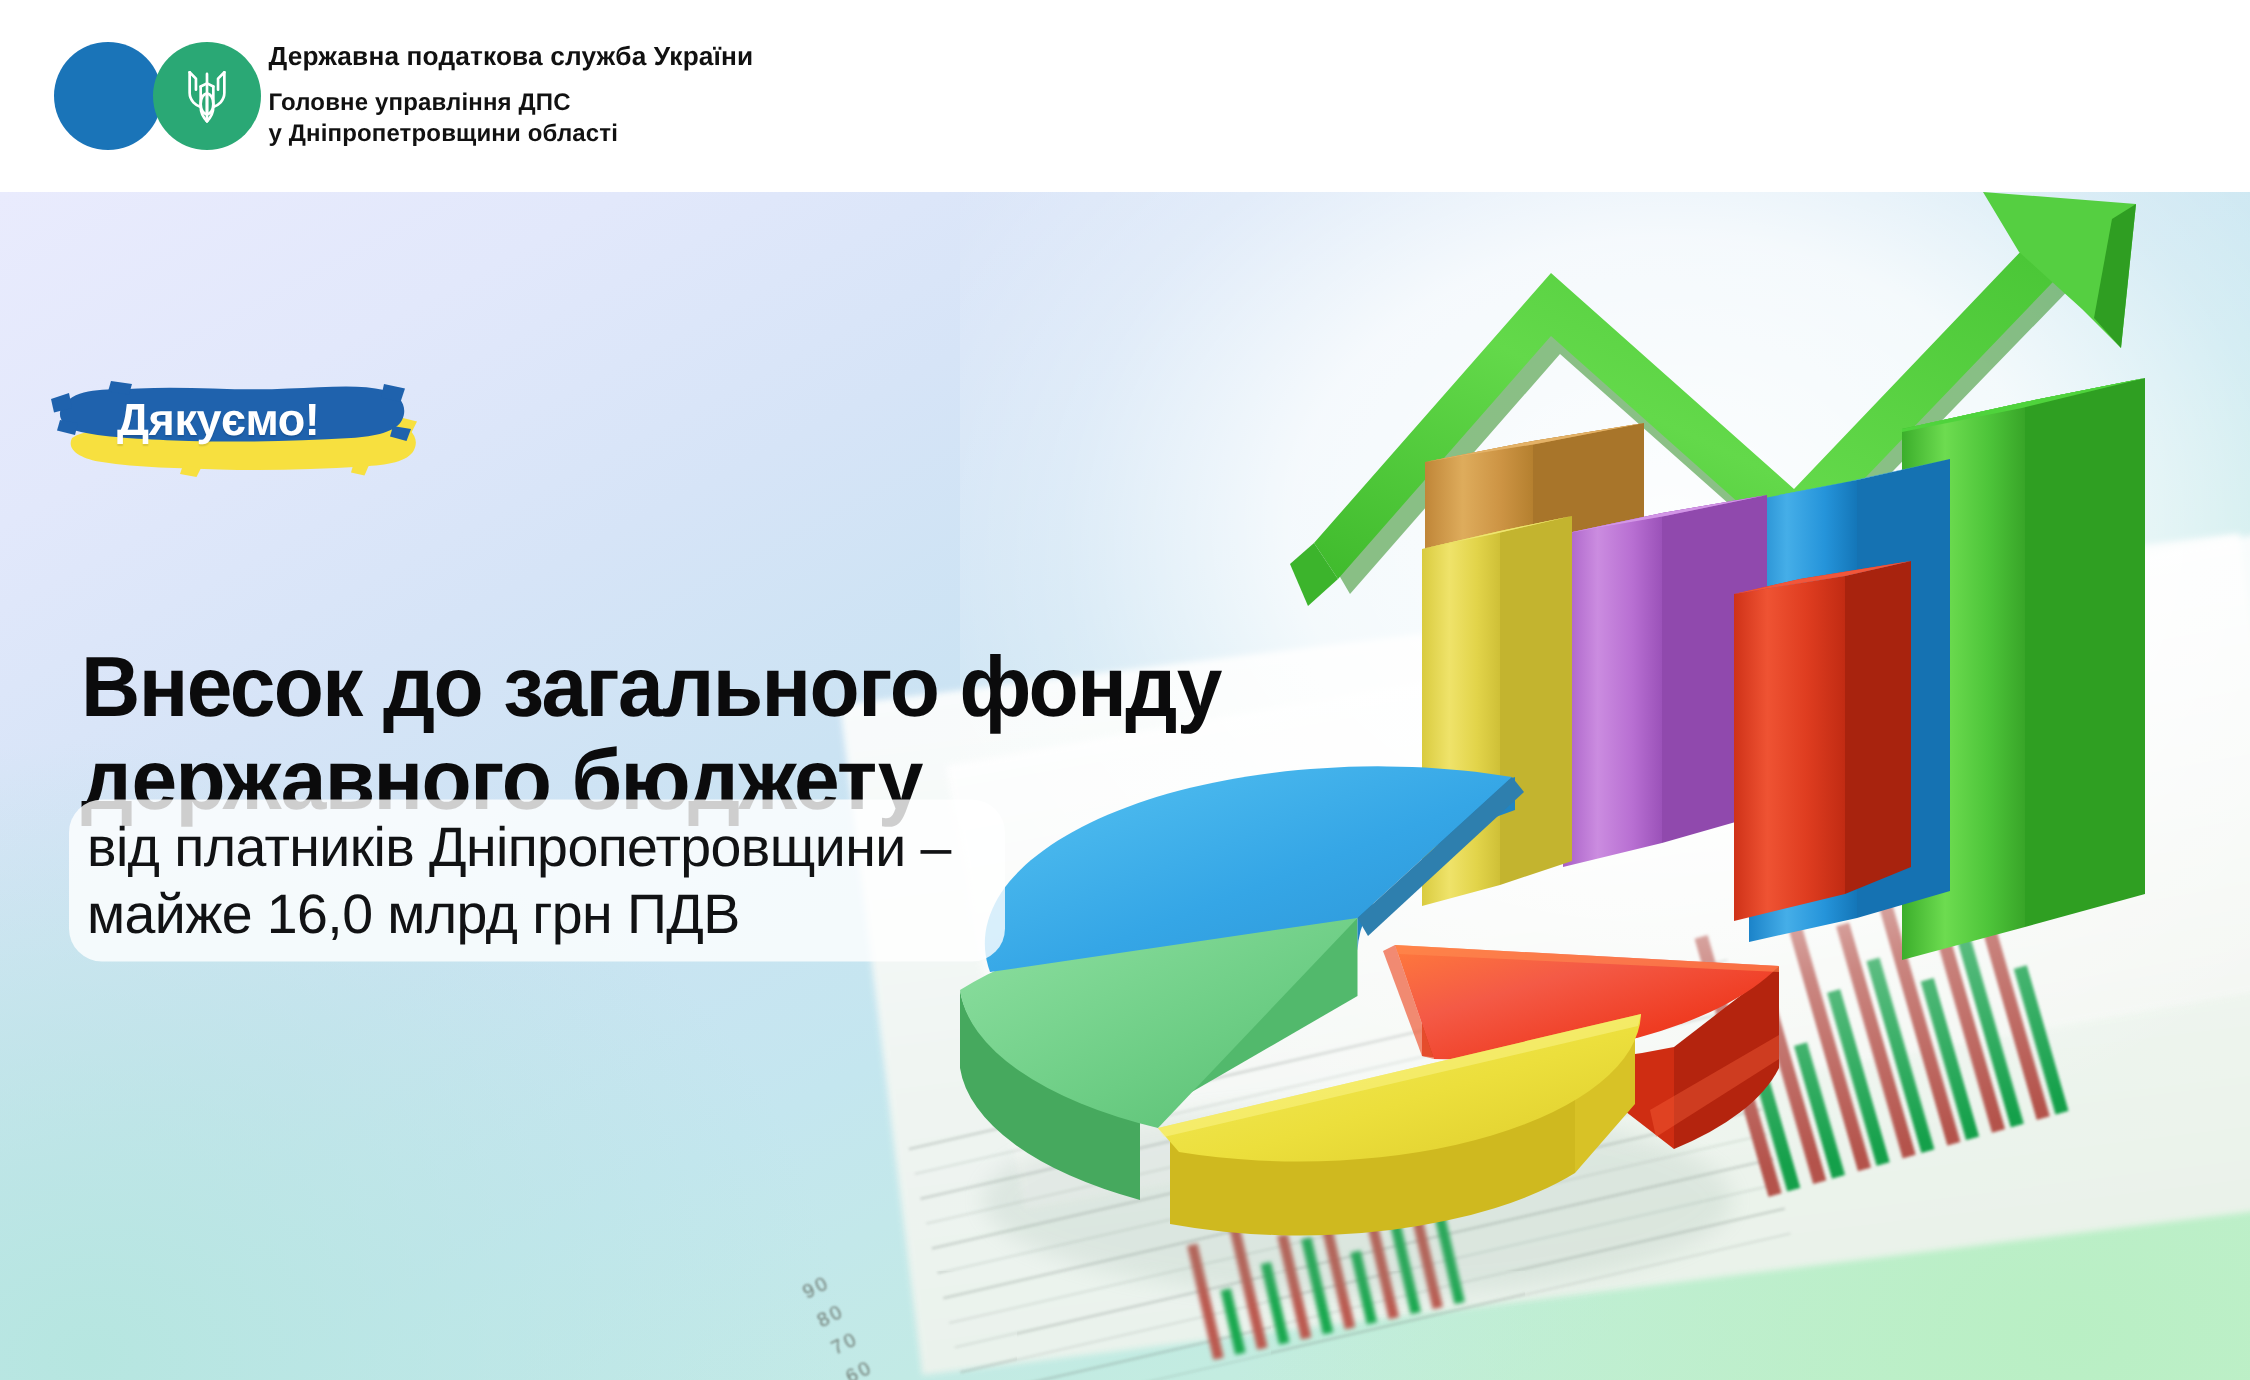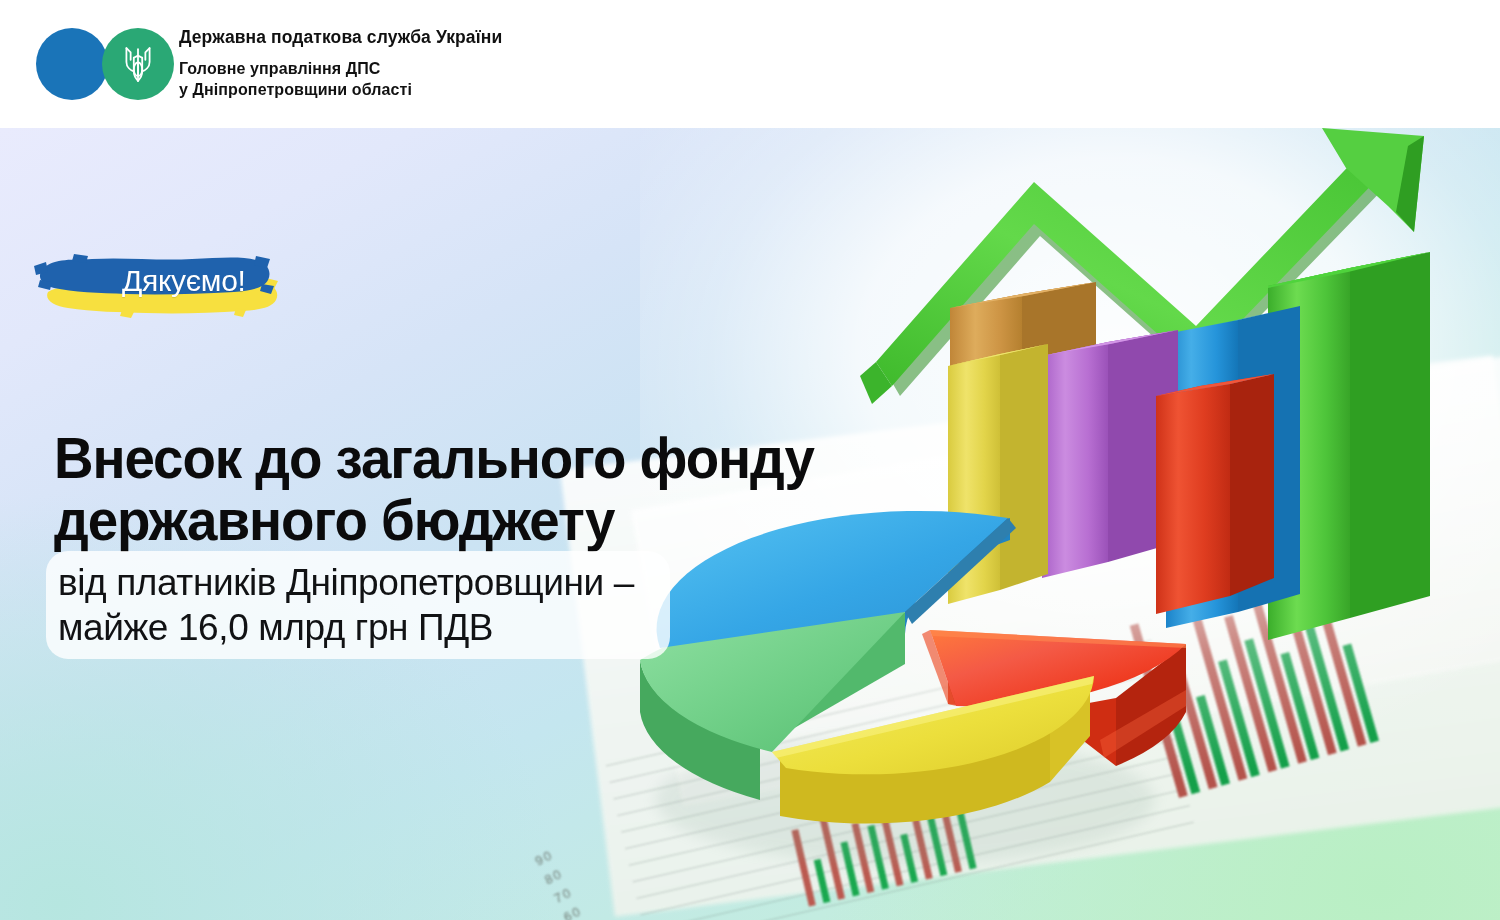--- a/index.html
+++ b/index.html
@@ -163,43 +163,42 @@
 
   
   .badge {
     position:absolute; left:30px; top:248px;
     width:256px; height:74px;
     z-index:30;
   }
   .badge svg { position:absolute; inset:0; width:100%; height:100%; }
   .badge-label {
     position:absolute; left:48px; top:16px;
-    font-size:30px; font-weight:normal; color:#ffffff;
+    font-size:30px; font-weight:bold; color:#ffffff;
     letter-spacing:-0.3px;
     text-shadow:0 1px 1px rgba(0,0,0,.12);
     z-index:2;
-    margin-left:44px;
   }
 
   
   .headline {
     position:absolute; left:54px; top:428px;
     width:840px;
     z-index:30;
     font-size:57px; font-weight:bold; color:#0b0b0c;
     line-height:1.08;
     letter-spacing:-1.1px;
     white-space:pre-line;
     transform:scaleX(.96);
     transform-origin:left center;
   }
 
   
   .subtitle-card {
-    position:absolute; left:46px; top:551px;
+    position:absolute; left:46px; top:533px;
     width:624px; height:108px;
     background:rgba(255,255,255,.80);
     border-radius:22px;
     z-index:30;
     display:flex; align-items:center;
   }
   .subtitle-text {
     margin-left:12px;
     font-size:37px; color:#111214;
     line-height:1.22; letter-spacing:-0.4px;

